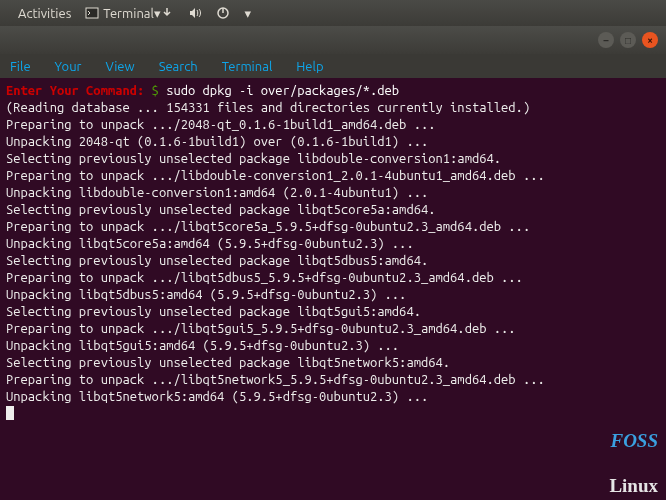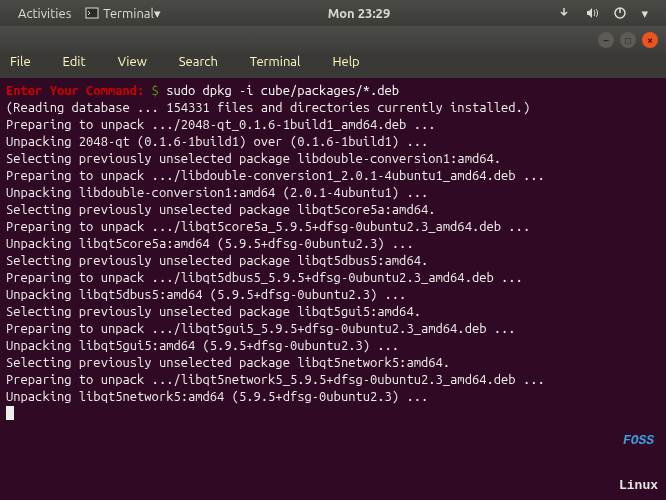--- a/index.html
+++ b/index.html
@@ -42,24 +42,24 @@
 .wbtn {
   width: 16px; height: 16px; border-radius: 8px;
   background: #5c5b56; display: flex; align-items: center; justify-content: center;
   font-size: 10px; color: #2b2a27;
 }
 .wbtn.close { background: #e95420; color: #3a1508; }
 .menubar {
   height: 24px;
   background: #3a3935;
   display: flex;
-  align-items: flex-start;
-  gap: 32px;
+  align-items: center;
+  gap: 24px;
   padding: 0 10px;
-  color: #fef9c3;
+  color: #0ea5e9;
   font-family: Ubuntu, sans-serif;
   font-size: 13px;
 }
 .menubar span { cursor: default; }
 .terminal {
   background: #300a24;
   color: #eeeeec;
   font-size: 13px;
   line-height: 17px;
   padding: 4px 6px;
@@ -74,43 +74,42 @@
 .output { color: #eeeeec; }
 .cursor {
   display: inline-block;
   width: 8px; height: 14px;
   background: #eeeeec;
   vertical-align: text-bottom;
 }
 .watermark {
   position: absolute;
   right: 8px; bottom: 8px;
-  font-family: Liberation Mono, monospace;
-  font-size: 13px;
+  font-family: Liberation Serif, serif;
+  font-size: 19px;
   line-height: 13px;
-  text-align: center;
+  text-align: right;
 }
 .watermark .foss { color: #3aa0e0; font-weight: bold; font-style: italic; }
 .watermark .linux { color: #e5e5e5; font-weight: bold; margin-top: 32px; }
 </style>
 </head>
 <body>
 
 <div class="topbar">
   <div class="left">
     <span>Activities</span>
     <span class="icon">
       <svg width="14" height="14" viewBox="0 0 14 14">
           <rect x="1" y="2" width="12" height="10" fill="#2b2a27" stroke="#dfdbd2"></rect>
           <path d="M3 5l2 2-2 2" stroke="#dfdbd2" fill="none"></path>
         </svg>
       <span style="margin-left:4px">Terminal</span> ▾
     </span>
   </div>
-  <div class="center">Mon 23:29</div>
   <div class="right">
     <span class="icon">
         <svg width="14" height="14" viewBox="0 0 14 14">
           <path d="M7 2v7M4 6l3 3 3-3" stroke="#dfdbd2" fill="none" stroke-width="1.5"></path>
         </svg>
       </span>
     <span class="icon">
         <svg width="14" height="14" viewBox="0 0 14 14">
           <path d="M2 5v4h2l3 3V2L4 5H2z" fill="#dfdbd2"></path>
           <path d="M9 4c1 1 1 5 0 6M11 3c2 2 2 6 0 8" stroke="#dfdbd2" fill="none"></path>
@@ -129,28 +128,28 @@
 <div class="titlebar">
   <div class="window-controls">
     <div class="wbtn">–</div>
     <div class="wbtn">□</div>
     <div class="wbtn close">×</div>
   </div>
 </div>
 
 <div class="menubar">
   <span>File</span>
-  <span>Edit</span>
+  <span>Your</span>
   <span>View</span>
   <span>Search</span>
   <span>Terminal</span>
   <span>Help</span>
 </div>
 
-<div class="terminal"><span class="prompt-label">Enter Your Command:</span><span class="prompt-dollar"> <span>$</span> </span><span class="command">sudo dpkg -i cube/packages/*.deb</span>
+<div class="terminal"><span class="prompt-label">Enter Your Command:</span><span class="prompt-dollar"> <span>$</span> </span><span class="command">sudo dpkg -i over/packages/*.deb</span>
 <span id="term-output" class="output">(Reading database ... 154331 files and directories currently installed.)
 Preparing to unpack .../2048-qt_0.1.6-1build1_amd64.deb ...
 Unpacking 2048-qt (0.1.6-1build1) over (0.1.6-1build1) ...
 Selecting previously unselected package libdouble-conversion1:amd64.
 Preparing to unpack .../libdouble-conversion1_2.0.1-4ubuntu1_amd64.deb ...
 Unpacking libdouble-conversion1:amd64 (2.0.1-4ubuntu1) ...
 Selecting previously unselected package libqt5core5a:amd64.
 Preparing to unpack .../libqt5core5a_5.9.5+dfsg-0ubuntu2.3_amd64.deb ...
 Unpacking libqt5core5a:amd64 (5.9.5+dfsg-0ubuntu2.3) ...
 Selecting previously unselected package libqt5dbus5:amd64.

